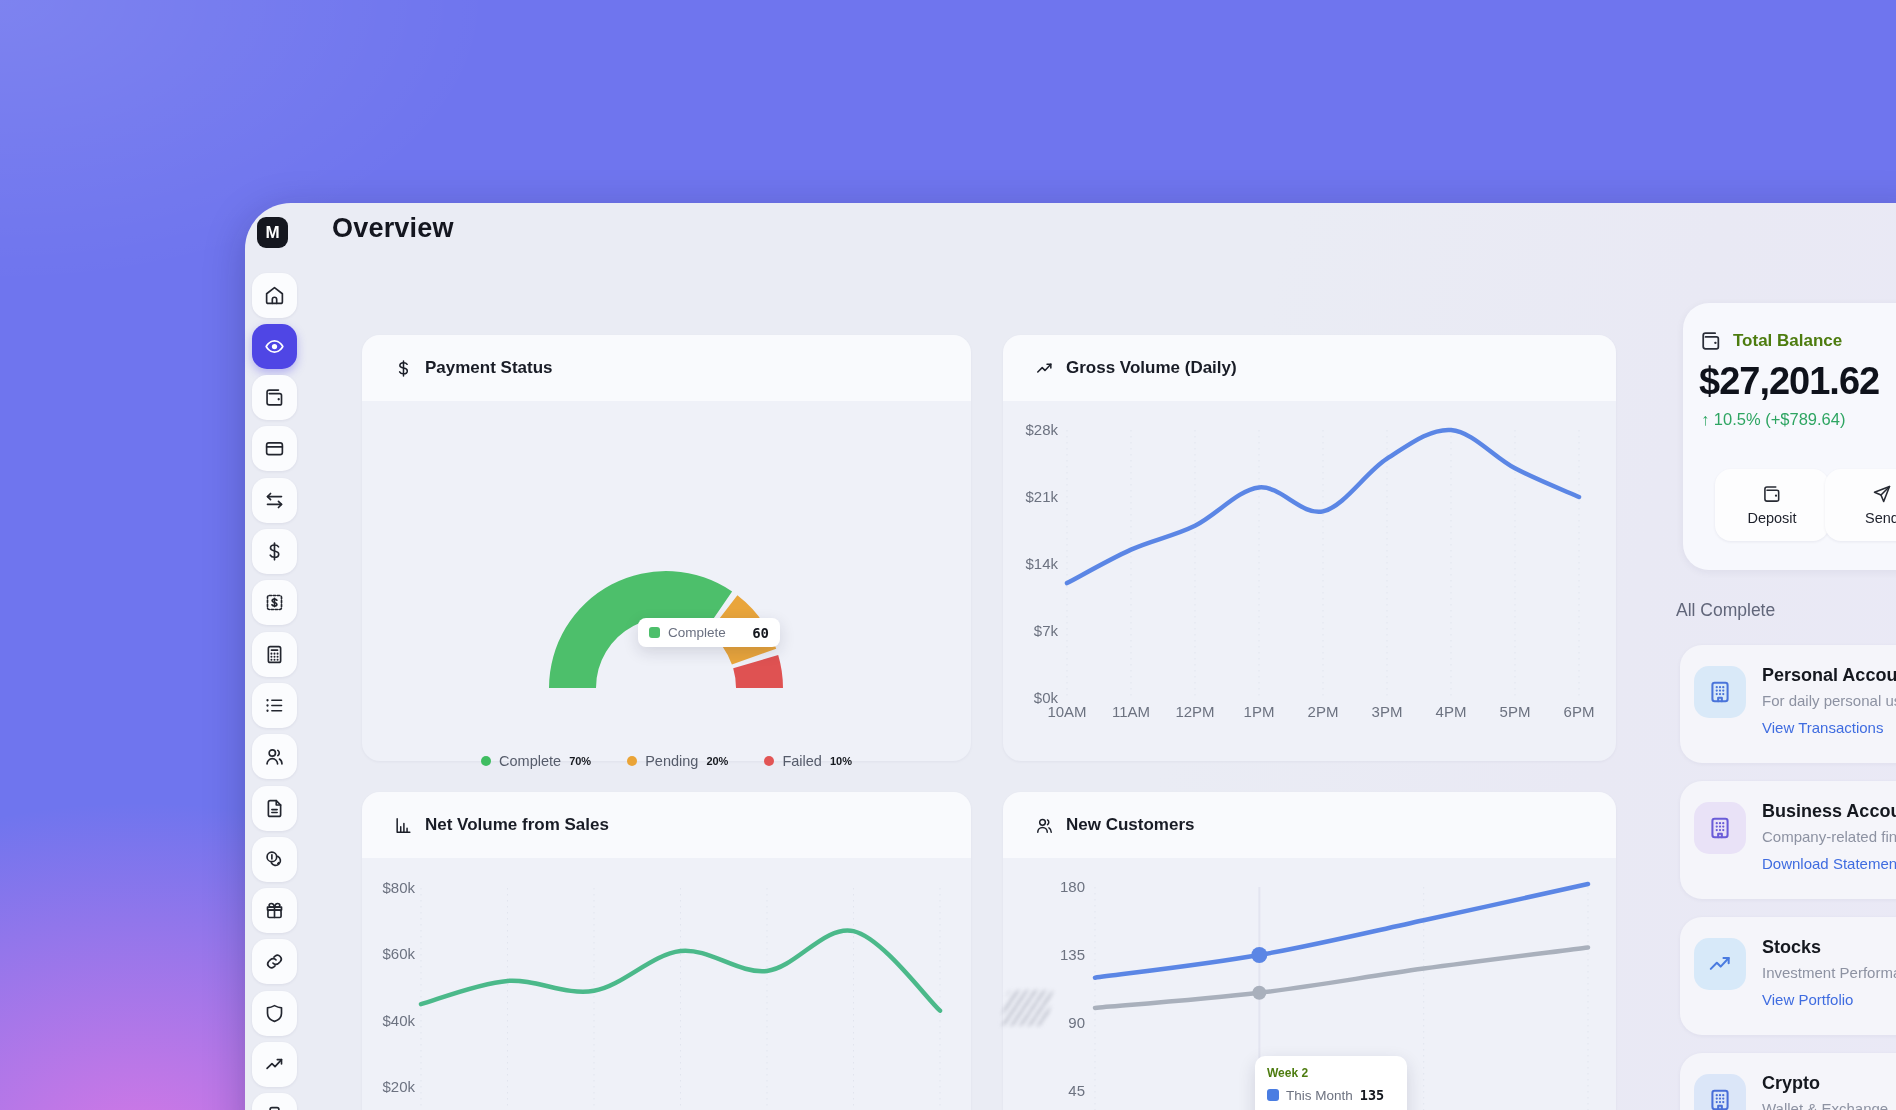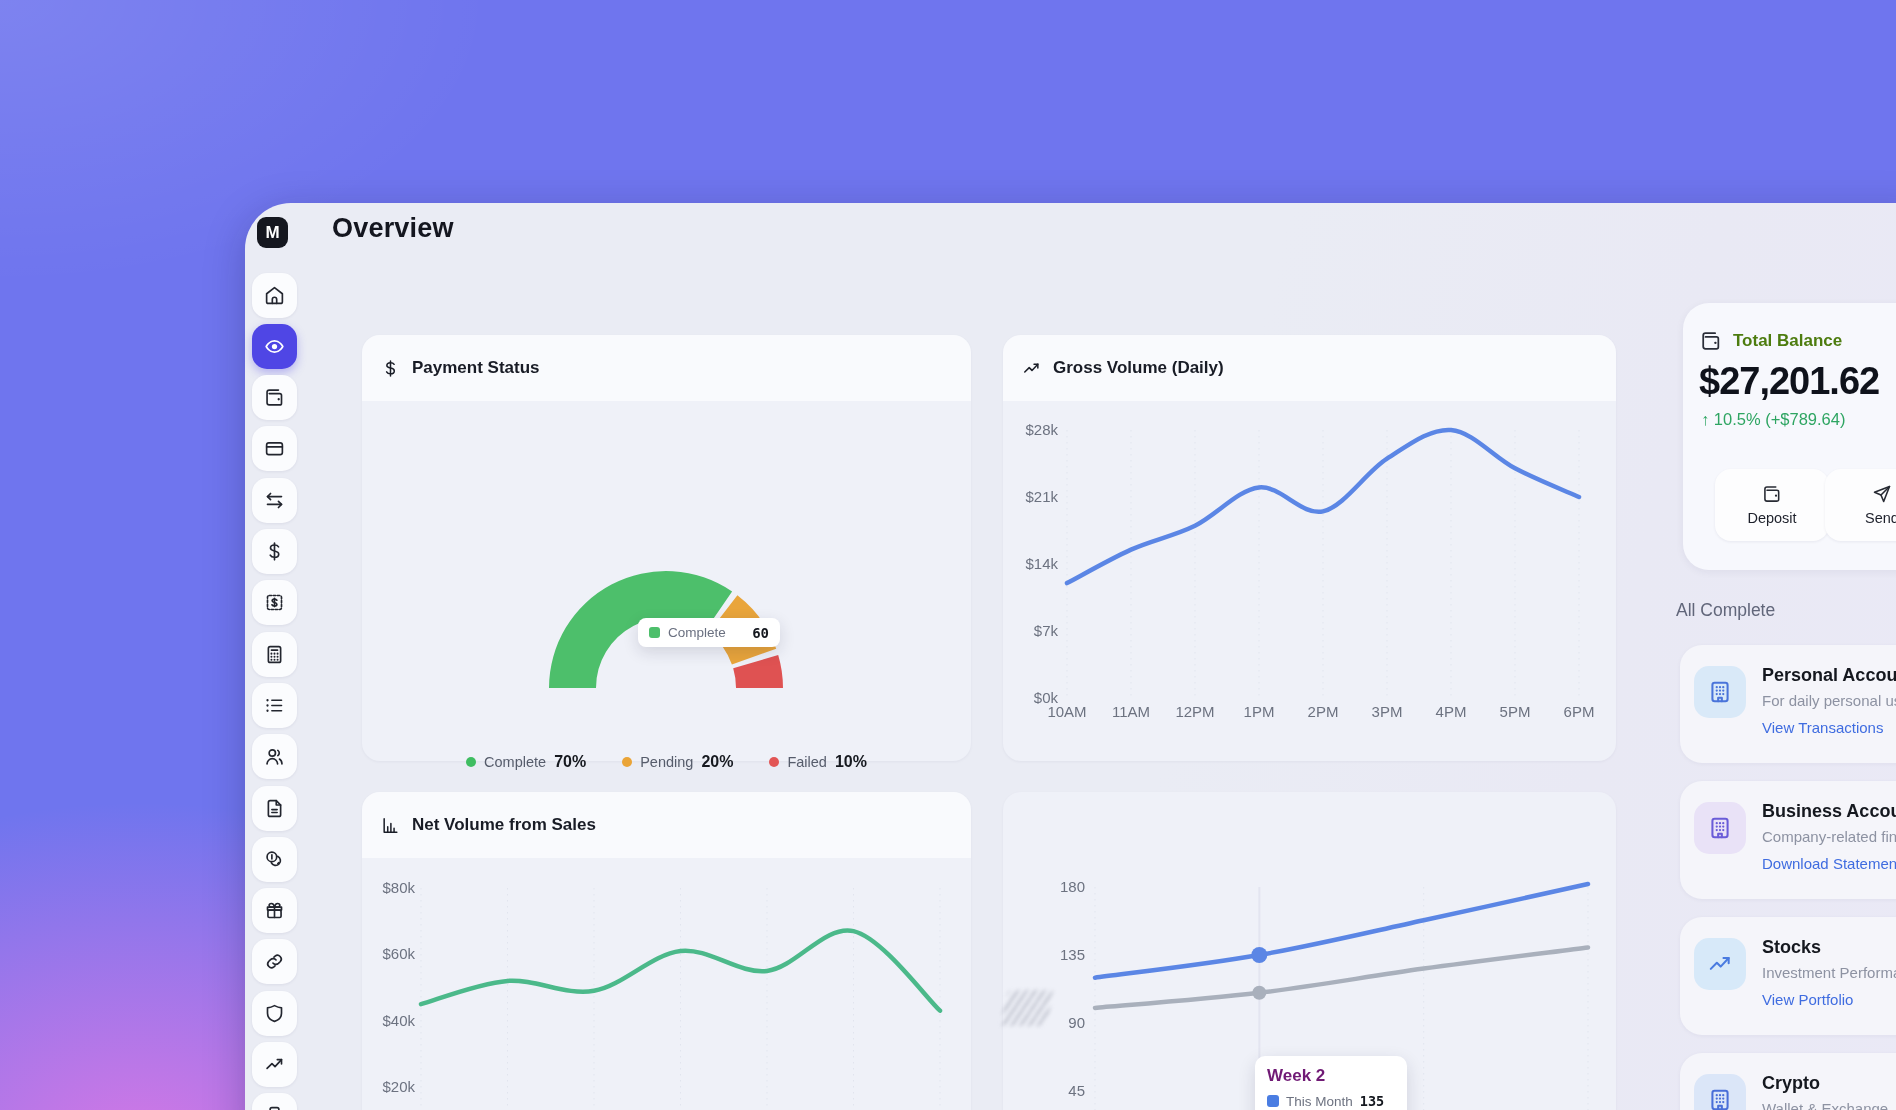--- a/index.html
+++ b/index.html
@@ -17,43 +17,43 @@
         color:#fff;font-weight:800;font-size:17px;display:flex;align-items:center;justify-content:center;}
   .page-title{position:absolute;left:87px;top:10px;margin:0;font-size:27px;font-weight:700;color:#14161f;letter-spacing:.2px;}
   
   .sbtn{position:absolute;left:7px;width:45px;height:45px;border-radius:15px;background:#fbfcfe;
         box-shadow:0 1px 3px rgba(25,30,70,.07);display:flex;align-items:center;justify-content:center;color:#23262f;}
   .sbtn svg{width:21px;height:21px;}
   .sbtn.active{background:#4f46e5;color:#fff;box-shadow:0 4px 10px rgba(79,70,229,.35);}
   
   .card{position:absolute;border-radius:18px;background:#eff1f8;box-shadow:0 1px 3px rgba(30,35,70,.05);}
   .card header{position:absolute;left:0;top:0;right:0;height:66px;background:#f9fafd;border-radius:18px 18px 0 0;
-        display:flex;align-items:center;padding-left:19px;gap:12px;box-sizing:border-box;}
+        display:flex;align-items:center;padding-left:32px;gap:12px;box-sizing:border-box;}
   .card header .cicon{width:19px;height:19px;color:#1b1e28;display:inline-flex;}
   .card header .cicon svg{width:19px;height:19px;}
   .card header .ctitle{font-size:17px;font-weight:700;color:#191c26;}
   .card .body{position:absolute;left:0;top:66px;right:0;bottom:0;}
   .card svg.chart{position:absolute;left:0;top:0;overflow:visible;}
   text.tick{fill:#6c7280;font-size:15px;font-family:"Liberation Sans",sans-serif;}
   
   #gauge{position:absolute;left:179px;top:162px;}
   .gtooltip{position:absolute;left:276px;top:217px;width:142px;height:29px;background:#fff;border-radius:8px;
         box-shadow:0 5px 16px rgba(25,30,60,.14);display:flex;align-items:center;padding:0 11px;gap:8px;box-sizing:border-box;}
   .gtooltip .sq{width:11px;height:11px;border-radius:3px;}
   .gtooltip .tl{font-size:13.5px;color:#6a7080;}
   .gtooltip .tv{margin-left:auto;font-family:"DejaVu Sans Mono",monospace;font-weight:700;font-size:14px;color:#15181f;}
   .legend{position:absolute;left:0;right:0;top:352px;display:flex;justify-content:center;gap:36px;align-items:center;}
   .legend .item{display:flex;align-items:center;gap:8px;}
   .legend .dot{width:10px;height:10px;border-radius:50%;}
   .legend .llabel{font-size:14.5px;color:#565c6b;}
-  .legend .lvalue{font-size:16px;font-weight:700;color:#16191f;}
+  .legend .lvalue{font-size:11px;font-weight:700;color:#16191f;}
   
   .ntooltip{position:absolute;left:252px;top:198px;width:152px;height:80px;background:#fff;border-radius:10px;
         box-shadow:0 6px 18px rgba(25,30,60,.14);padding:10px 12px;box-sizing:border-box;z-index:3;}
-  .ntooltip .nt{font-size:17px;font-weight:700;color:#701a75;margin-bottom:7px;}
+  .ntooltip .nt{font-size:12px;font-weight:700;color:#4d7c0f;margin-bottom:7px;}
   .ntooltip .row{display:flex;align-items:center;gap:7px;margin-bottom:4px;}
   .ntooltip .sq{width:12px;height:12px;border-radius:3px;}
   .ntooltip .rl{font-size:13.5px;color:#6d7280;}
   .ntooltip .rv{font-family:"DejaVu Sans Mono",monospace;font-weight:700;font-size:13.5px;color:#15181f;}
   
   .balcard{position:absolute;left:1683px;top:303px;width:252px;height:267px;border-radius:26px;background:#f7f8fd;
         box-shadow:0 2px 8px rgba(30,35,70,.06);overflow:hidden;}
   .balrow{position:absolute;left:17px;top:27px;display:flex;align-items:center;gap:11px;color:#2a2d38;}
   .balrow svg{width:22px;height:22px;}
   .ballabel{font-size:17px;font-weight:600;color:#4d7c0f;}
@@ -336,20 +336,31 @@
           <text x="53" y="35" text-anchor="end" class="tick">$80k</text>
           <text x="53" y="101.33333333333333" text-anchor="end" class="tick">$60k</text>
           <text x="53" y="167.66666666666666" text-anchor="end" class="tick">$40k</text>
           <text x="53" y="234" text-anchor="end" class="tick">$20k</text>
           <path d="M59.0,146.1C73.4,142.2 116.7,125.1 145.5,122.9C174.3,120.7 203.2,137.8 232.0,132.8C260.8,127.8 289.7,96.3 318.5,93.0C347.3,89.7 376.2,116.2 405.0,112.9C433.8,109.6 462.7,66.5 491.5,73.1C520.3,79.8 563.6,139.4 578.0,152.7" fill="none" stroke="#4bb98a" stroke-width="4.5" stroke-linecap="round"></path>
         </svg>
     </div>
   </section>
 
   <section class="card" style="left:1003px;top:792px;width:613px;height:420px;">
+    <header>
+      <span class="cicon">
+          <svg viewBox="0 0 24 24" fill="none" stroke="currentColor" stroke-width="1.9" stroke-linecap="round" stroke-linejoin="round">
+            <circle cx="9.5" cy="8" r="3.6"></circle>
+            <path d="M3.5 20.5c0-3.3 2.7-6 6-6s6 2.7 6 6"></path>
+            <path d="M15.8 5a3.6 3.6 0 0 1 0 6"></path>
+            <path d="M17.6 14.9c1.8 1 2.9 2.8 2.9 5.6"></path>
+          </svg>
+        </span>
+      <span class="ctitle">New Customers</span>
+    </header>
     <div class="body">
       <svg id="cust-chart" class="chart" width="613" height="252" viewBox="0 0 613 252">
           <line x1="92" y1="29" x2="92" y2="252" stroke="#dadeea" stroke-width="1" stroke-dasharray="1.5 4.5" opacity=".65"></line>
           <line x1="256.33333333333337" y1="29" x2="256.33333333333337" y2="252" stroke="#e3e5f0" stroke-width="2"></line>
           <line x1="420.6666666666667" y1="29" x2="420.6666666666667" y2="252" stroke="#dadeea" stroke-width="1" stroke-dasharray="1.5 4.5" opacity=".65"></line>
           <line x1="585" y1="29" x2="585" y2="252" stroke="#dadeea" stroke-width="1" stroke-dasharray="1.5 4.5" opacity=".65"></line>
           <text x="82" y="34" text-anchor="end" class="tick">180</text>
           <text x="82" y="102" text-anchor="end" class="tick">135</text>
           <text x="82" y="170" text-anchor="end" class="tick">90</text>
           <text x="82" y="238" text-anchor="end" class="tick">45</text>

